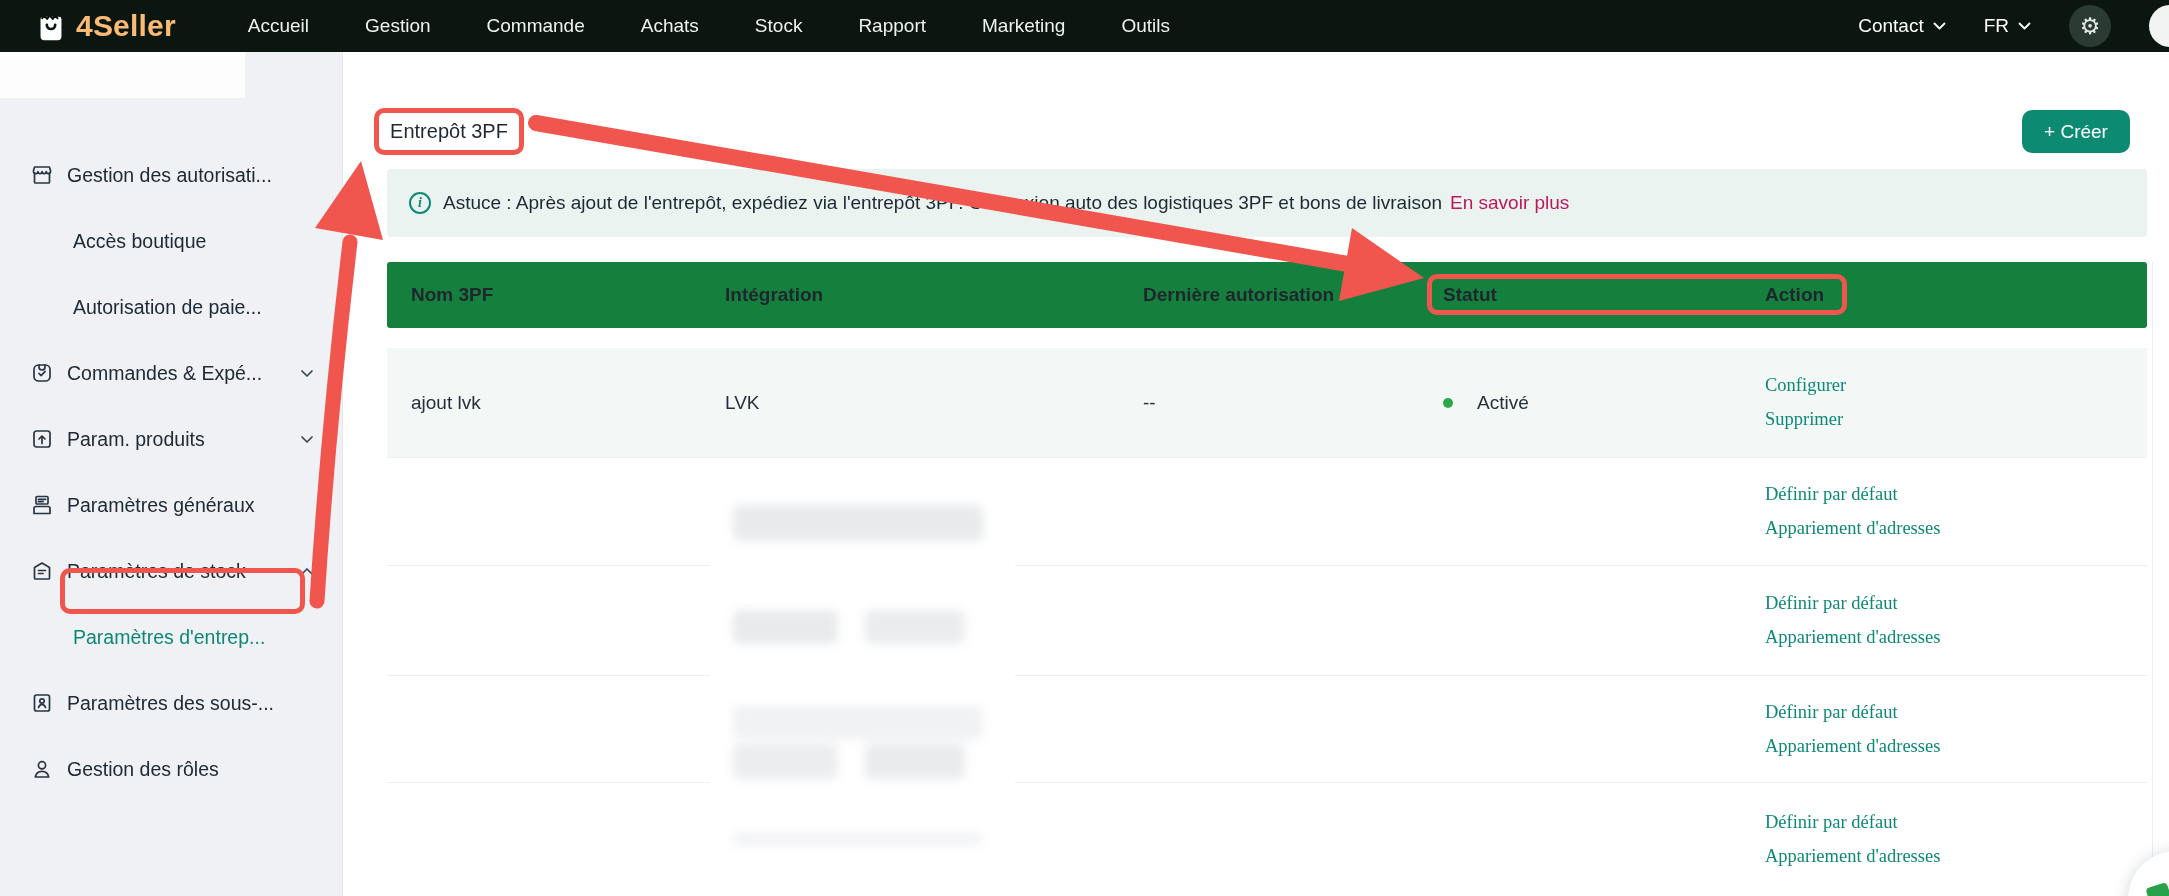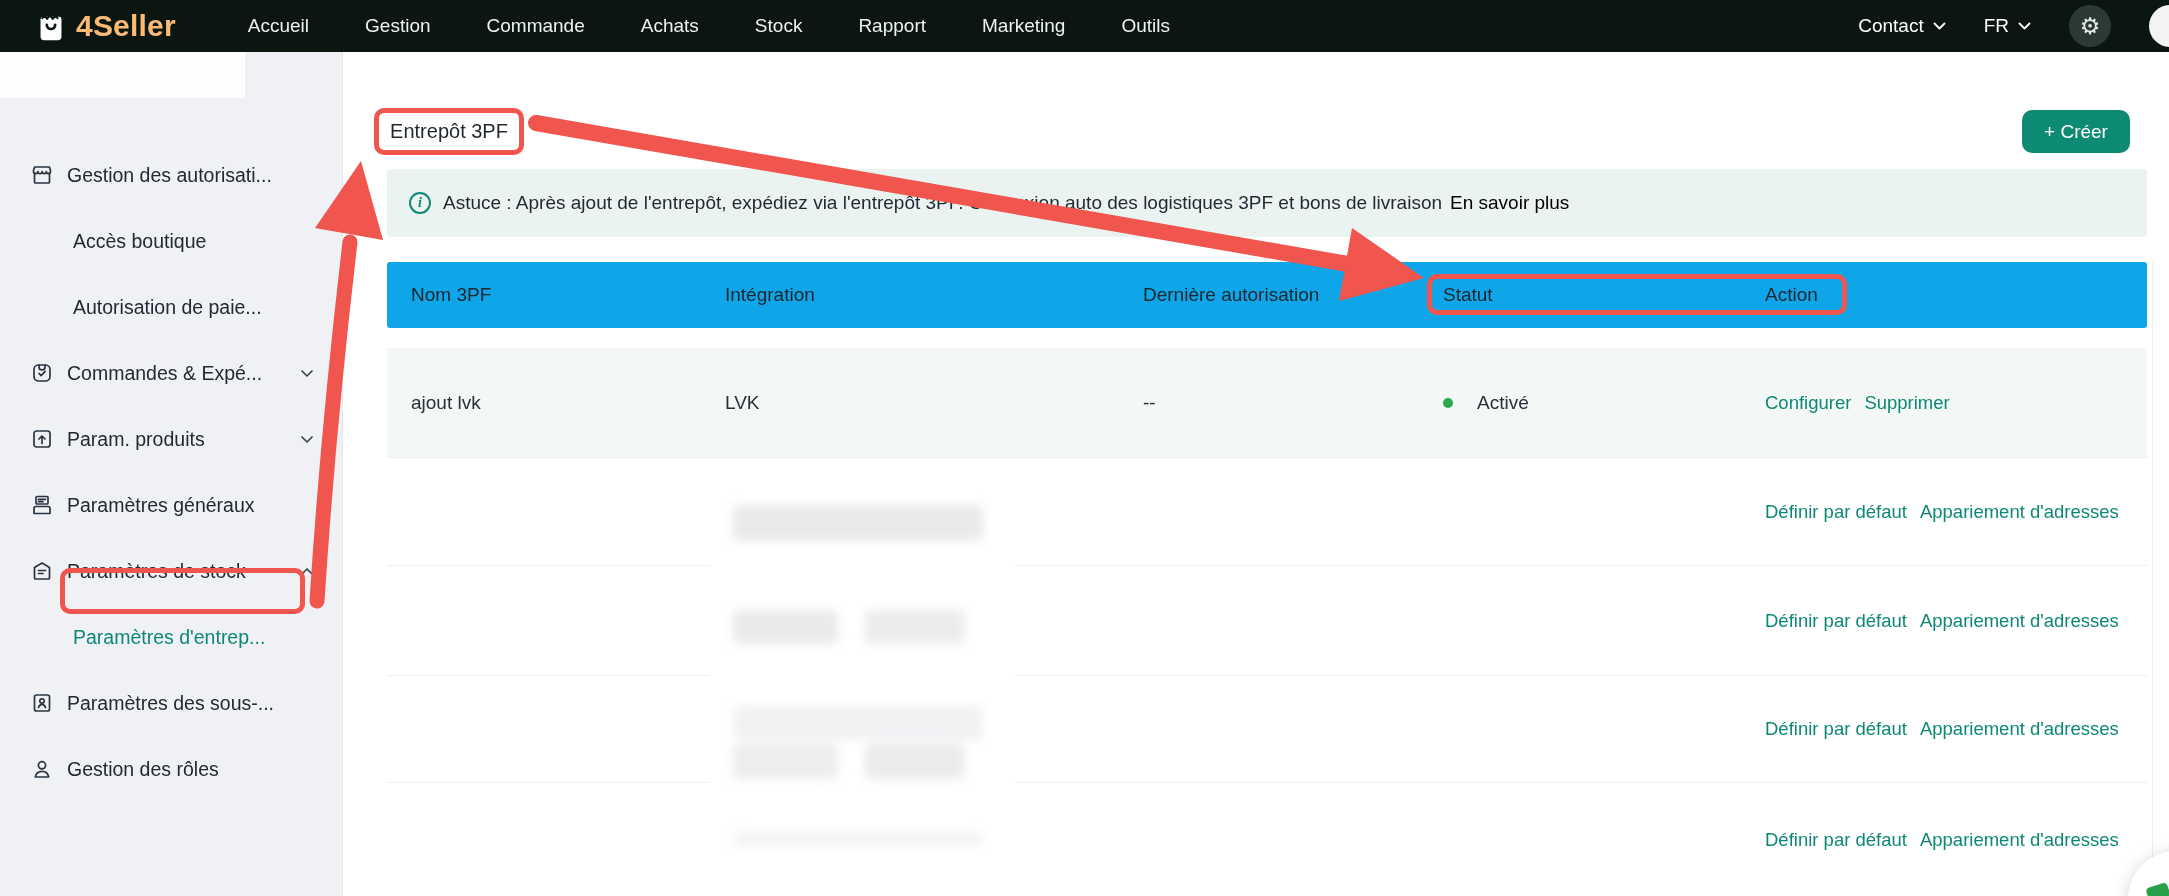--- a/index.html
+++ b/index.html
@@ -61,37 +61,37 @@
     position:absolute; left:44px; top:117px; width:1760px; height:68px;
     background:#EAF3F0; border-radius:4px; display:flex; align-items:center;
     padding-left:22px; font-size:19px; color:#1E2A33; z-index:2;
   }
   .info-icon {
     width:22px; height:22px; border:2px solid #0E8876; border-radius:50%;
     color:#0E8876; font-size:14px; font-style:italic; font-weight:700;
     display:flex; align-items:center; justify-content:center; margin-right:12px; flex:0 0 auto;
     font-family:"Liberation Serif", serif;
   }
-  .banner-link { color:#000000; margin-left:8px; cursor:pointer; white-space:nowrap; }
+  .banner-link { color:#be185d; margin-left:8px; cursor:pointer; white-space:nowrap; }
   
   .tgrid { display:grid; grid-template-columns:314px 418px 300px 322px 1fr; padding-left:24px; align-items:center; }
   .thead {
     position:absolute; left:44px; top:210px; width:1760px; height:66px;
-    background:#0ea5e9; border-radius:3px; font-weight:400; font-size:19px; color:#1F262E; z-index:2;
+    background:#15803d; border-radius:3px; font-weight:700; font-size:19px; color:#1F262E; z-index:2;
   }
   .tbody { position:absolute; left:44px; top:296px; width:1760px; height:548px; display:flex; flex-direction:column; z-index:2; }
   .trow { font-size:19px; color:#273039; }
   .row-0 { height:109px; background:#F3F8F6; }
   .row-1 { height:108px; border-top:1px solid #EDEFF2; }
   .row-2 { height:110px; border-top:1px solid #EDEFF2; }
   .row-3 { height:107px; border-top:1px solid #EDEFF2; }
   .row-4 { flex:1 1 auto; border-top:1px solid #EDEFF2; }
   .status-cell { display:flex; align-items:center; gap:24px; }
   .status-dot { width:10px; height:10px; border-radius:50%; background:#2BA84A; }
-  .action-cell { display:flex; flex-direction:row; gap:13px; align-items:flex-start; }
+  .action-cell { display:flex; flex-direction:column; gap:13px; align-items:flex-start;font-family:Liberation Serif, serif; }
   .action-link { color:#0E8876; font-size:18.5px; cursor:pointer; white-space:nowrap; }
   .table-right-edge { position:absolute; left:1809px; top:210px; width:1px; height:634px; background:#EBEDF1; z-index:3; }
   
   .redacted { position:absolute; left:367px; top:435px; width:305px; height:361px; background:#fff; z-index:5; }
   .blob { position:absolute; border-radius:6px; filter:blur(5px); }
   .b1 { left:23px; top:18px;  width:250px; height:36px; background:#E8EAEC; }
   .b2 { left:23px; top:123px; width:105px; height:34px; background:#E8EAEC; }
   .b3 { left:155px; top:123px; width:100px; height:34px; background:#EAECEE; }
   .b4 { left:23px; top:219px; width:250px; height:34px; background:#F1F2F4; }
   .b5 { left:23px; top:256px; width:105px; height:36px; background:#ECEDEF; }

